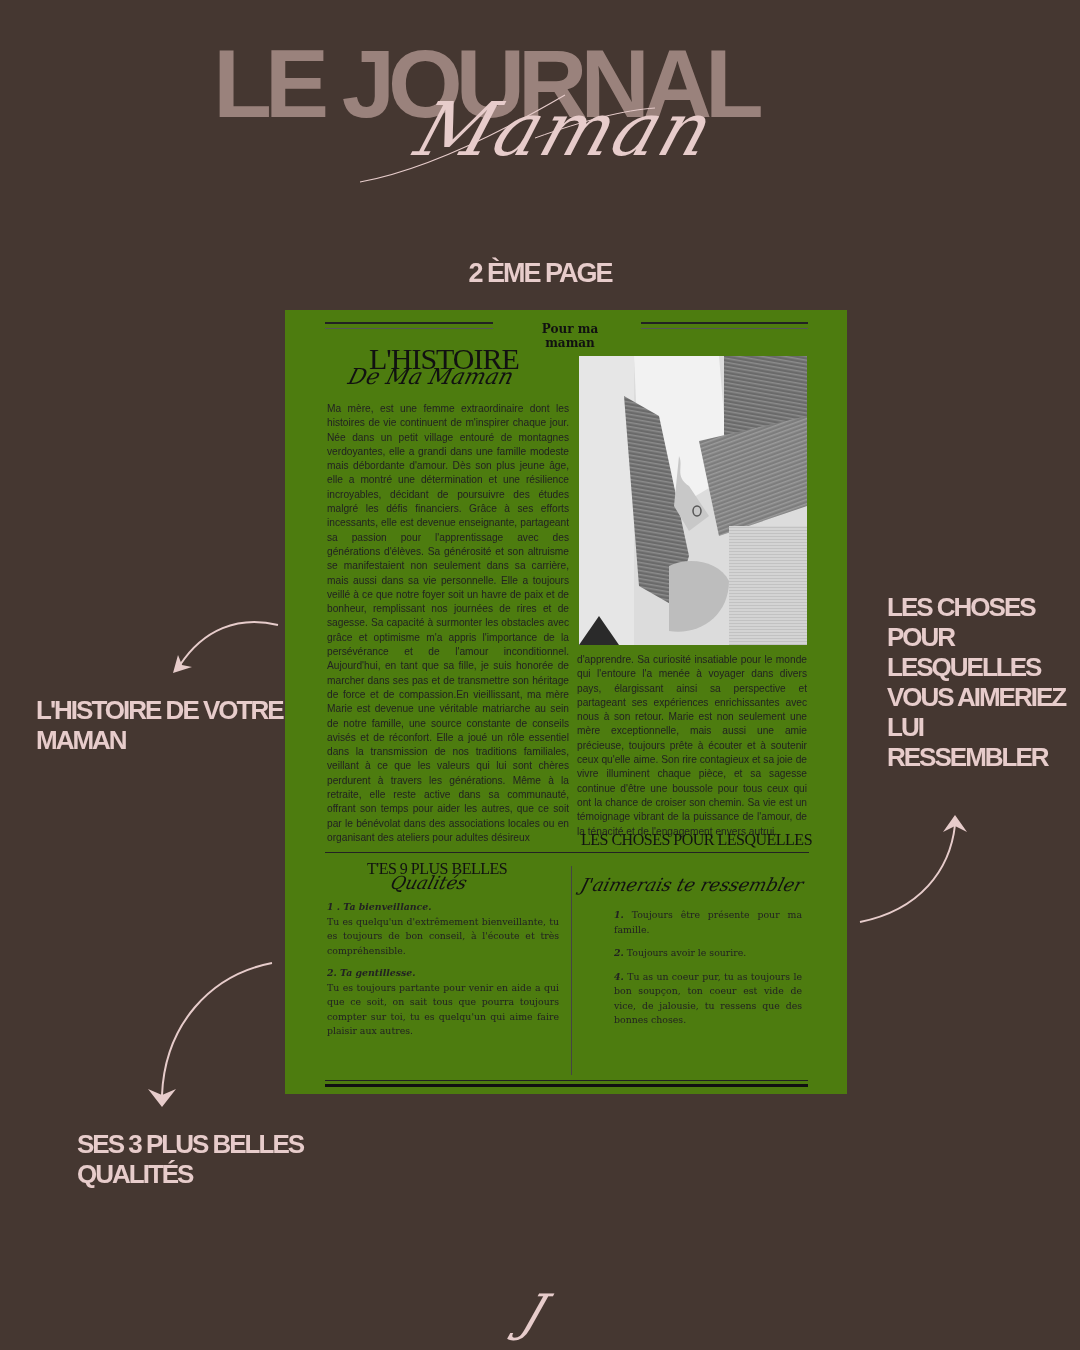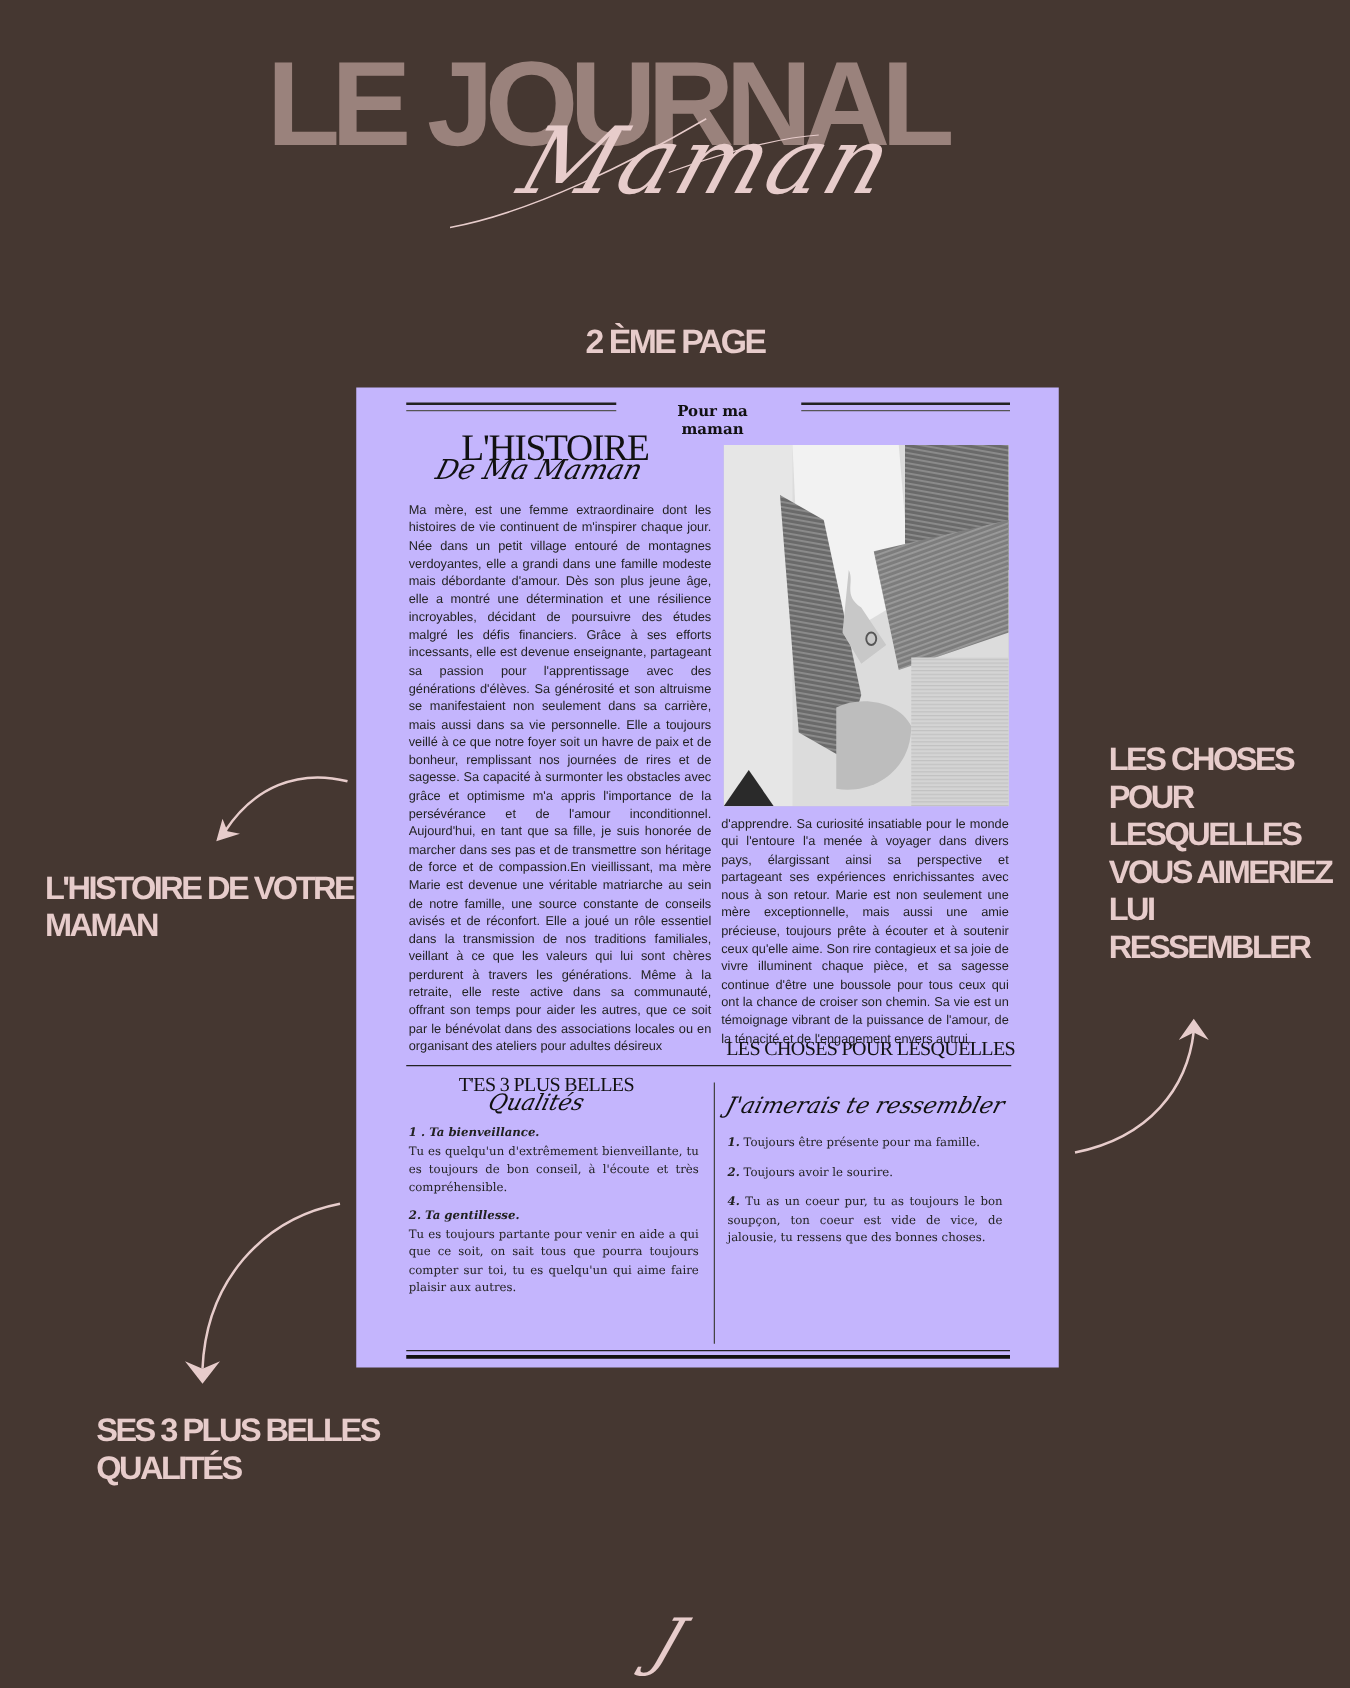--- a/index.html
+++ b/index.html
@@ -53,21 +53,21 @@
     text-transform: uppercase;
   }
   .annot-left { left: 36px; top: 695px; width: 260px; }
   .annot-right { left: 887px; top: 592px; width: 180px; }
   .annot-bottom { left: 77px; top: 1129px; width: 260px; }
   .arrow { position: absolute; }
 
   
   .doc {
     position: absolute; left: 285px; top: 310px; width: 562px; height: 784px;
-    background: #c4b5fd;
+    background: #4d7c0f;
     color: #111;
   }
   .rule-double {
     position: absolute; height: 7px;
     border-top: 2px solid #222;
     border-bottom: 1px solid #555;
   }
   .doc-header-text {
     position: absolute; left: 230px; top: 12px; width: 110px;
     text-align: center;
@@ -137,21 +137,21 @@
     position: absolute;
     font-family: "DejaVu Serif", serif;
     font-size: 9.4px;
     line-height: 14.5px;
     color: #222;
     text-align: justify;
   }
   .list-left { left: 42px; top: 590px; width: 232px; }
   .list-right { left: 297px; top: 598px; width: 220px; }
   .list .item { margin-bottom: 8px; }
-  .list-right .item { margin-bottom: 9px; }
+  .list-right .item { margin-bottom: 9px; margin-left: 32px; }
   .list .item-title { font-weight: 700; font-style: italic; display: block; }
   .list .num { font-weight: 700; font-style: italic; }
 
   .footer-j {
     position: absolute; left: 525px; top: 1288px;
     font-family: "DejaVu Serif", serif;
     font-style: italic;
     font-size: 50px;
     color: #e7cccb;
     transform: skewX(-20deg);
@@ -208,21 +208,21 @@
       <ellipse cx="118" cy="155" rx="4" ry="5" fill="none" stroke="#555" stroke-width="1.5"></ellipse>
       <path d="M20 260 L 40 289 L 0 289 Z" fill="#2a2a2a"></path>
     </svg>
   </div>
 
   <div class="body-col col-right">d'apprendre. Sa curiosité insatiable pour le monde qui l'entoure l'a menée à voyager dans divers pays, élargissant ainsi sa perspective et partageant ses expériences enrichissantes avec nous à son retour. Marie est non seulement une mère exceptionnelle, mais aussi une amie précieuse, toujours prête à écouter et à soutenir ceux qu'elle aime. Son rire contagieux et sa joie de vivre illuminent chaque pièce, et sa sagesse continue d'être une boussole pour tous ceux qui ont la chance de croiser son chemin. Sa vie est un témoignage vibrant de la puissance de l'amour, de la ténacité et de l'engagement envers autrui.</div>
 
   <div class="hr-mid"></div>
   <div class="vr-mid"></div>
 
-  <div class="sec-title" style="left:82px; top:551px;">T'ES 3 PLUS BELLES</div>
+  <div class="sec-title" style="left:82px; top:551px;">T'ES 9 PLUS BELLES</div>
   <div class="sec-script" style="left:106px; top:564px;">Qualités</div>
 
   <div class="list list-left">
     <div class="item">
       <span class="item-title">1 . Ta bienveillance.</span>
       <span>Tu es quelqu'un d'extrêmement bienveillante, tu es toujours de bon conseil, à l'écoute et très compréhensible.</span>
     </div>
     <div class="item">
       <span class="item-title">2. Ta gentillesse.</span>
       <span>Tu es toujours partante pour venir en aide a qui que ce soit, on sait tous que pourra toujours compter sur toi, tu es quelqu'un qui aime faire plaisir aux autres.</span>

